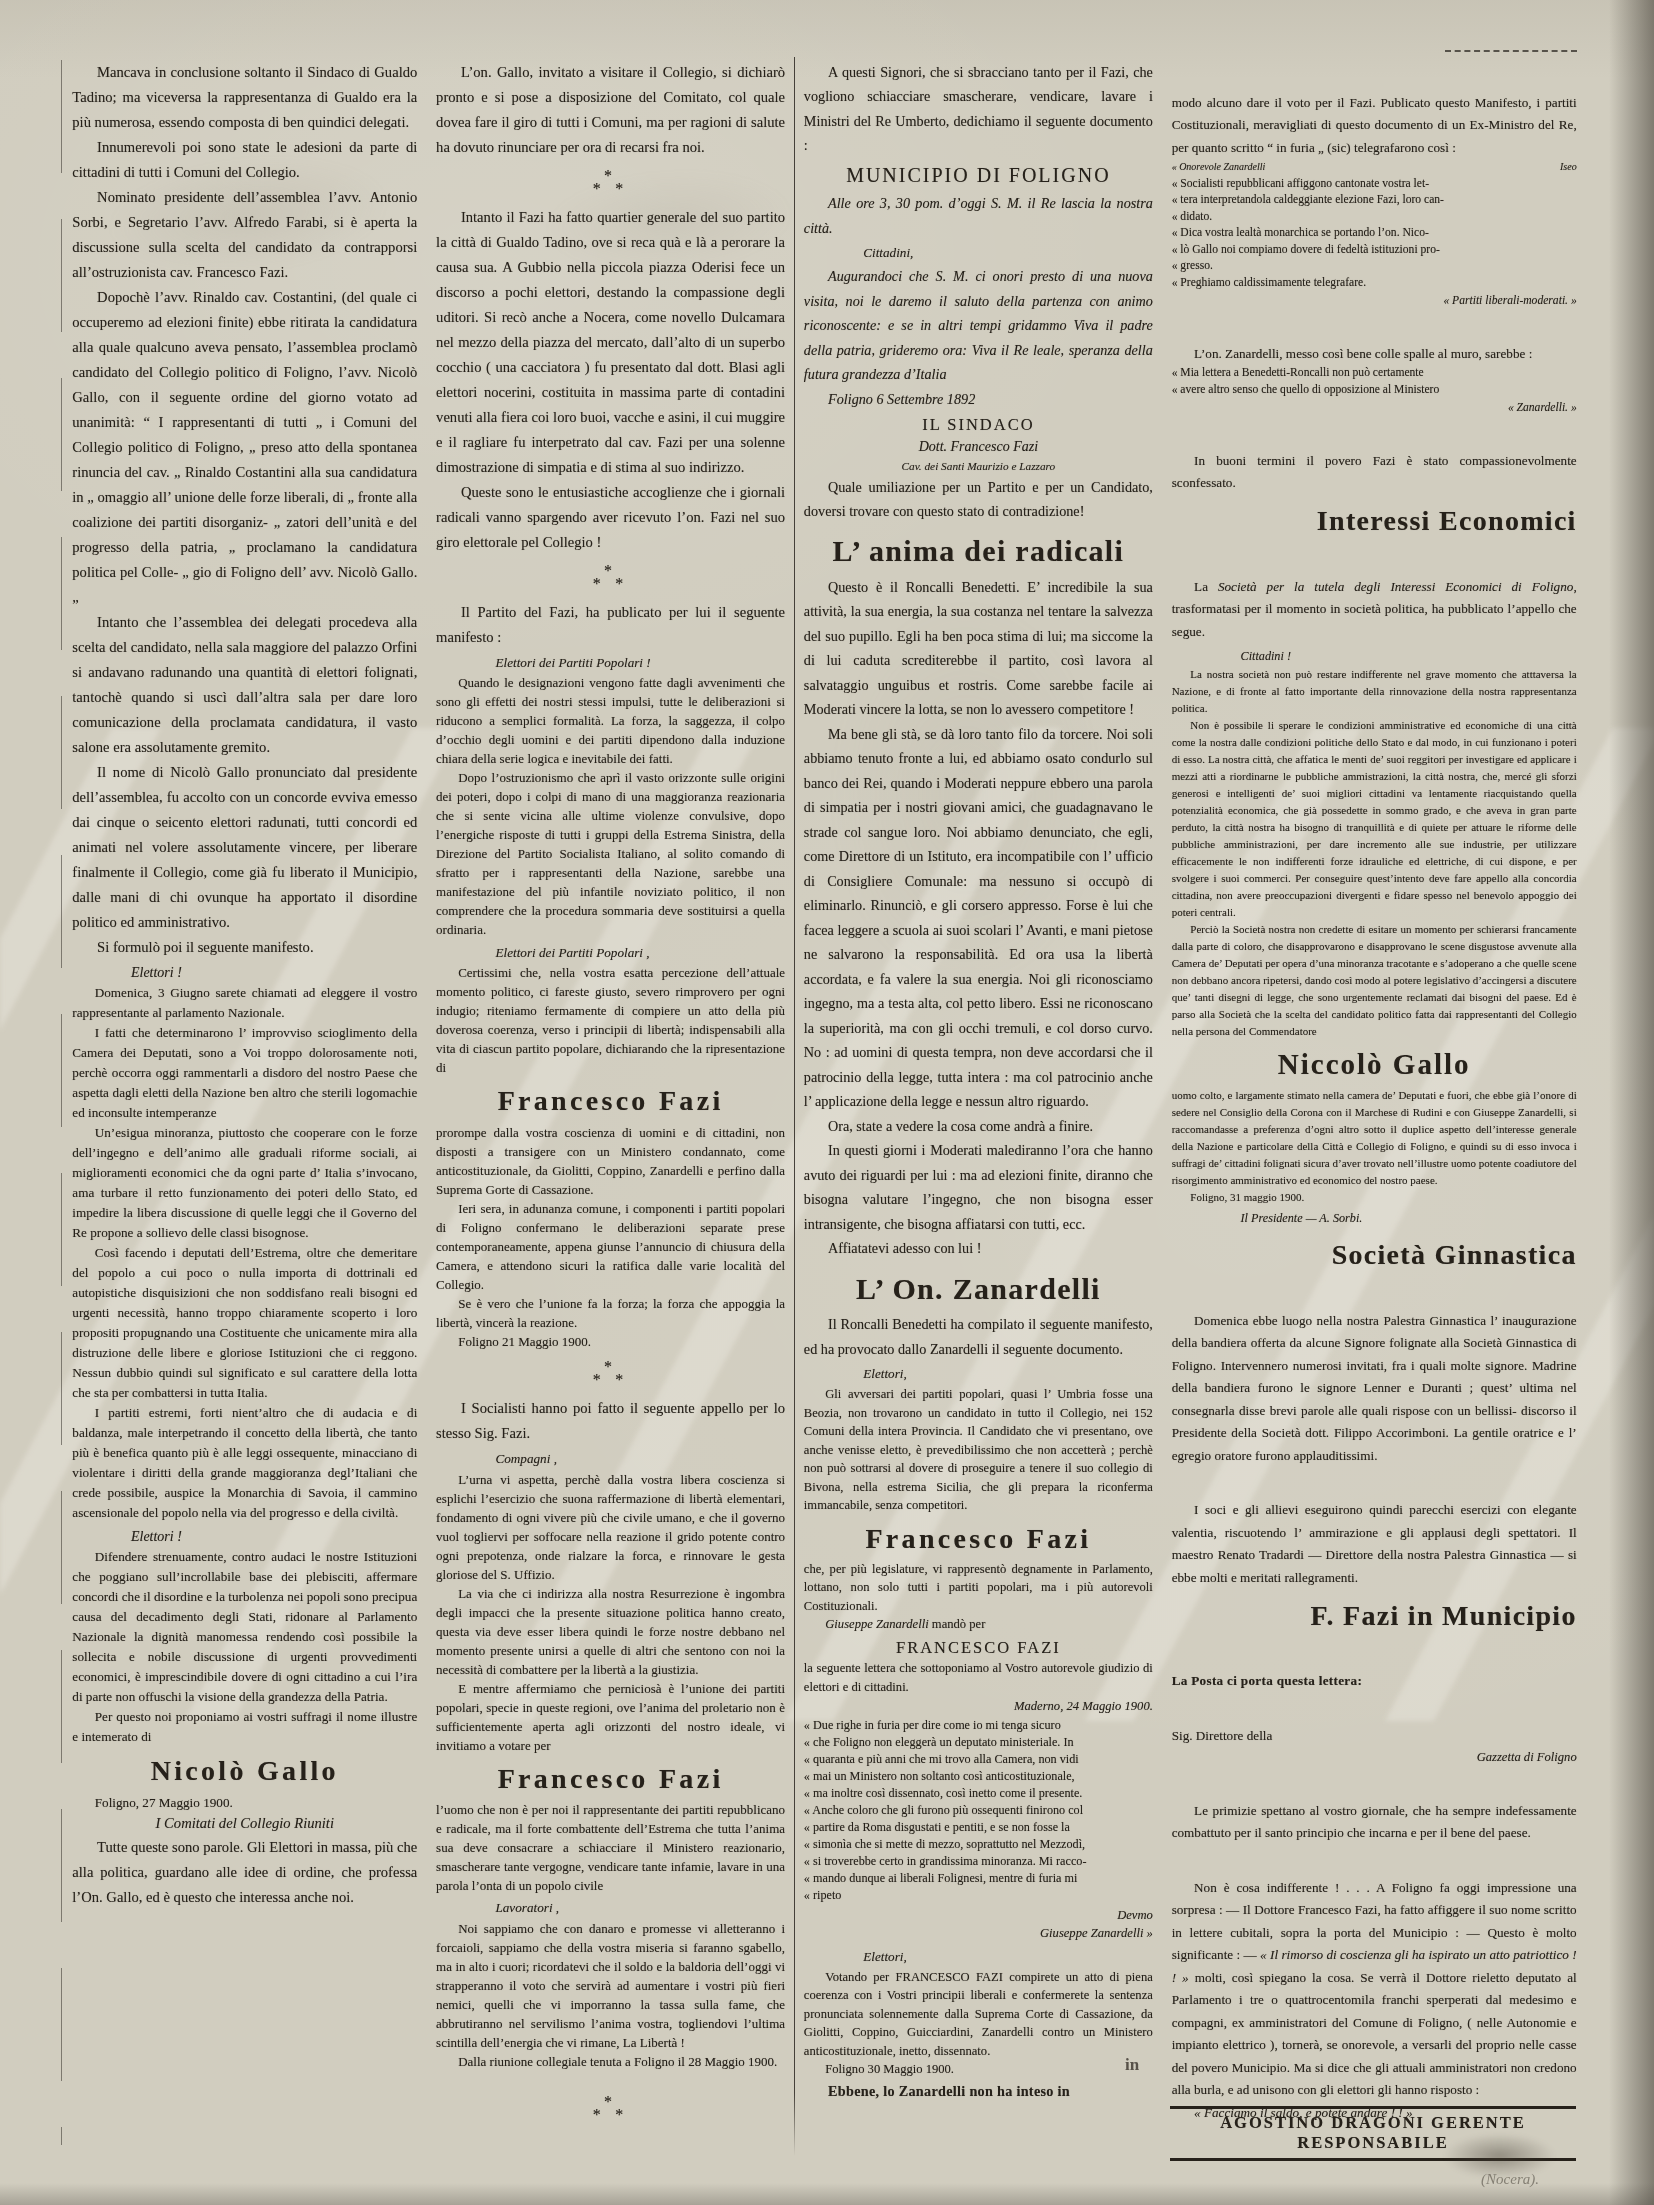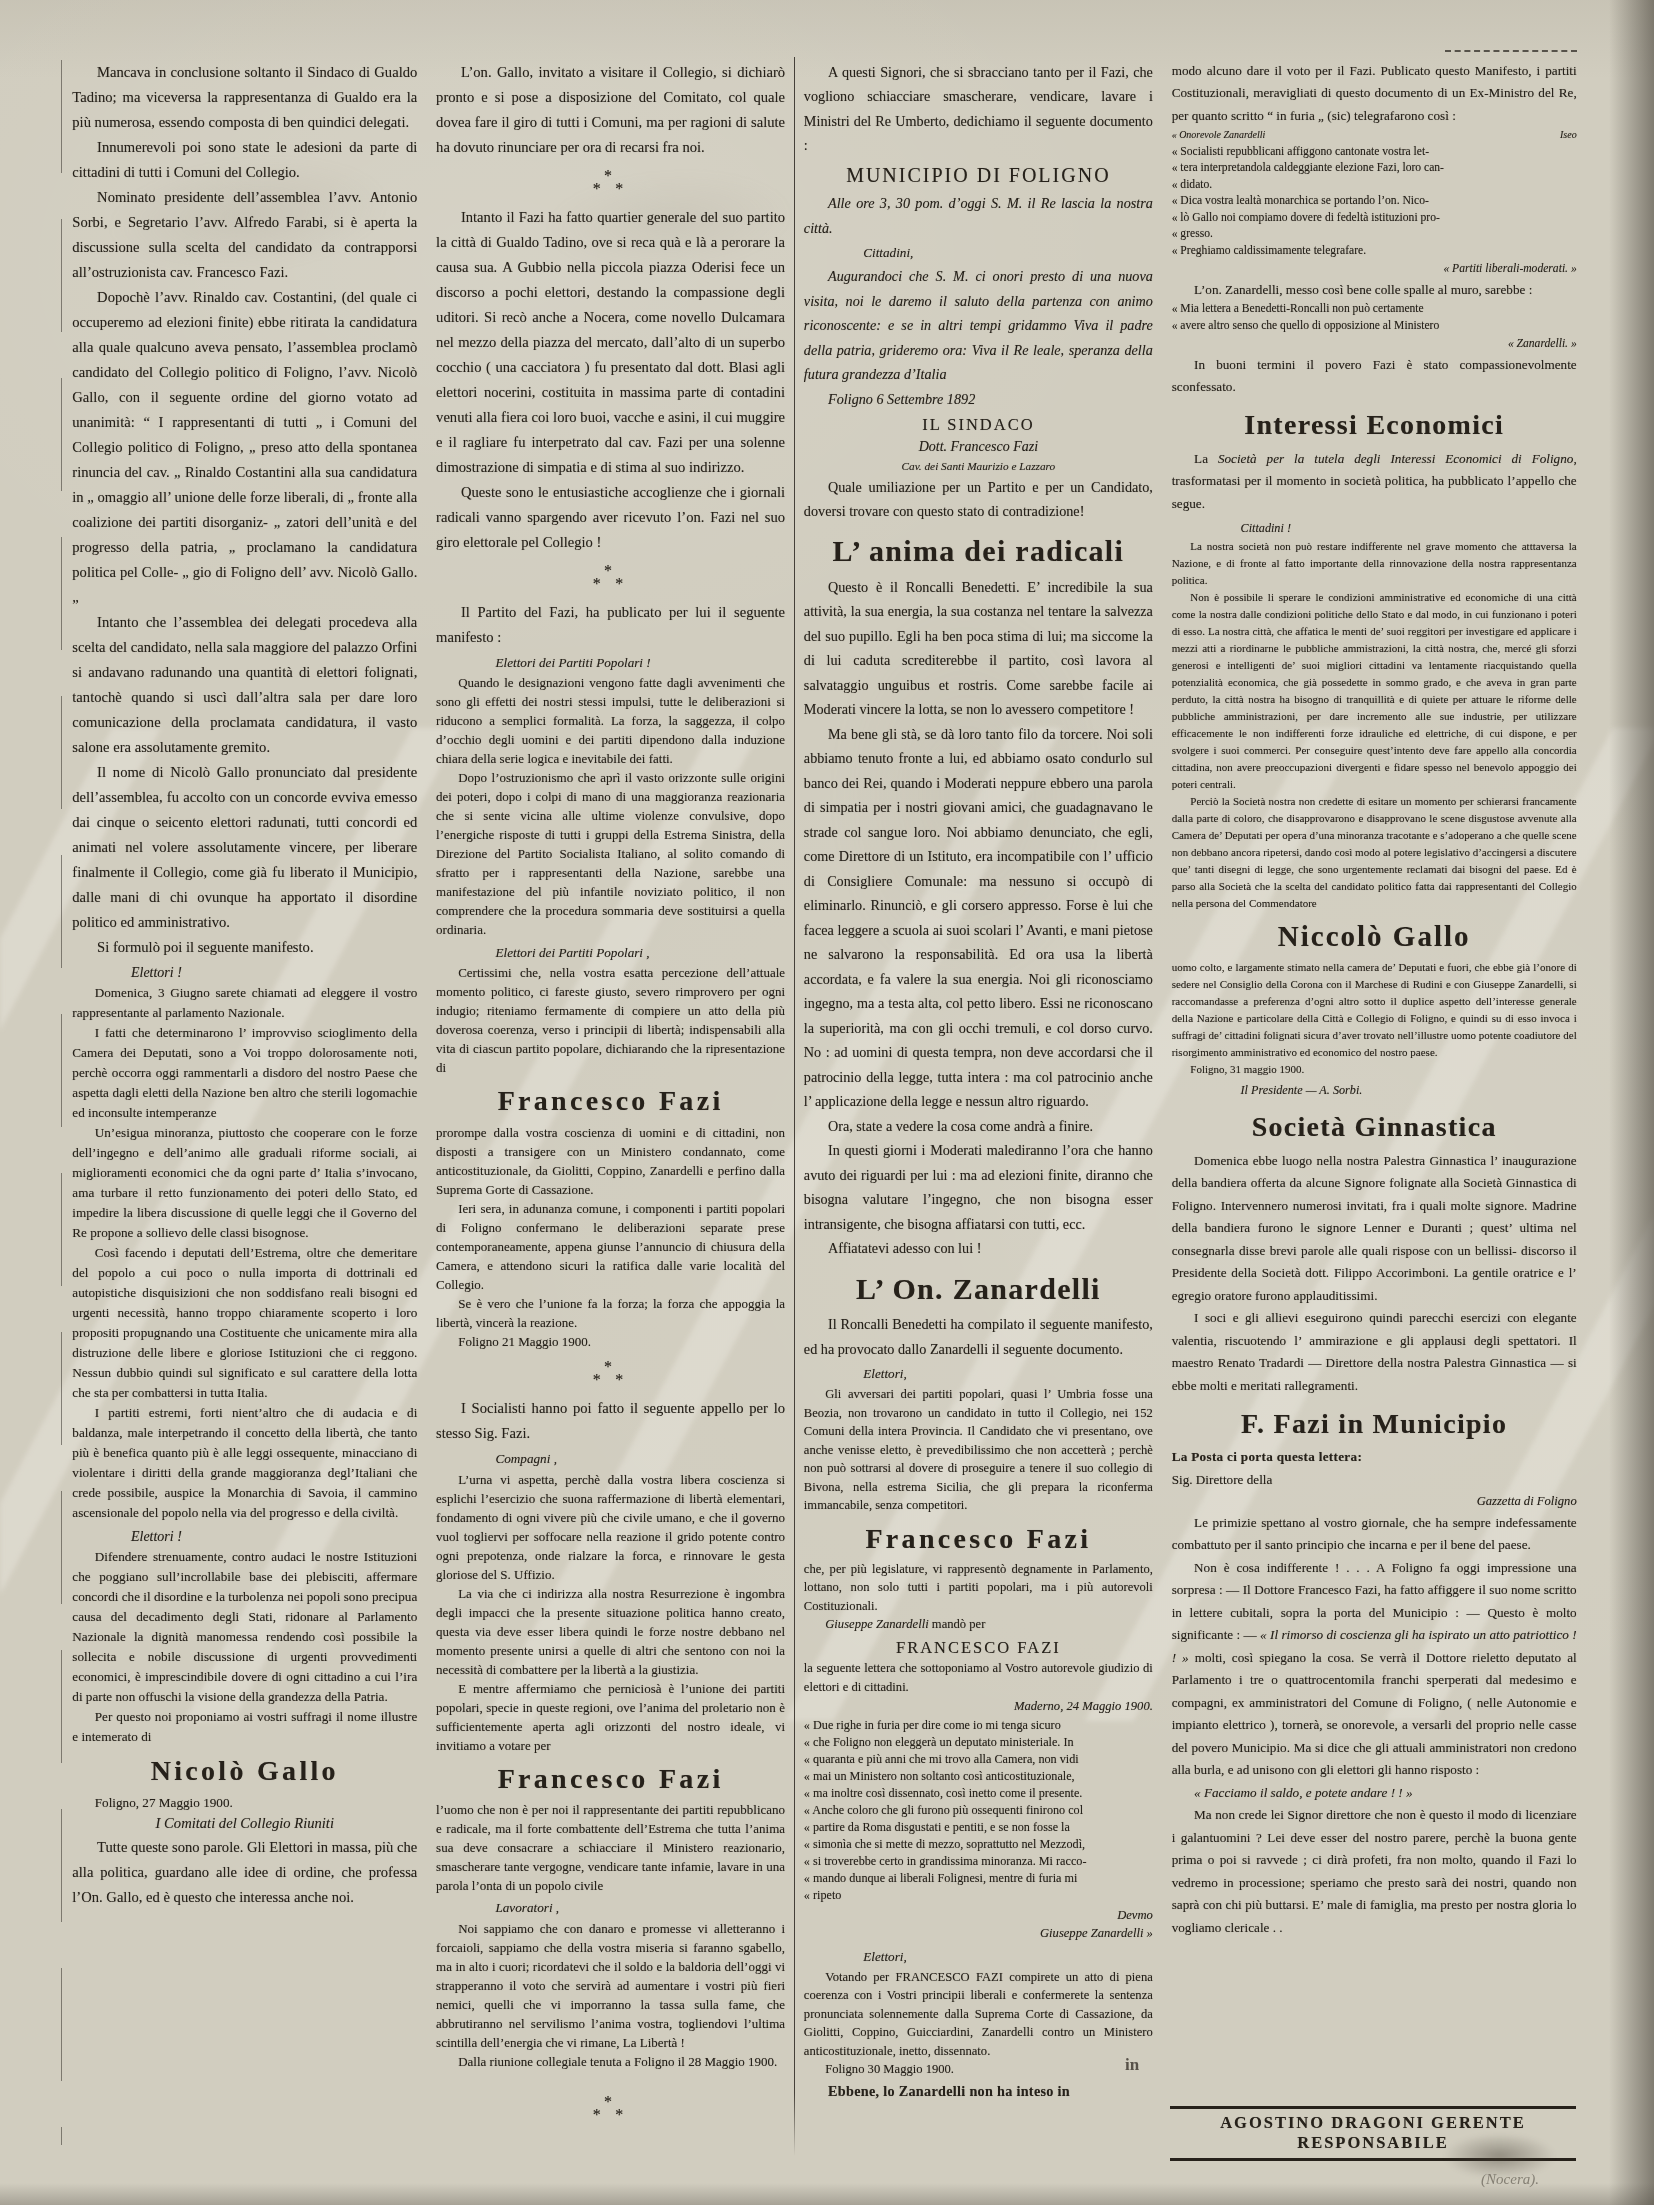--- a/index.html
+++ b/index.html
@@ -45,35 +45,35 @@
   .col1{flex:0 0 345px;padding-left:1.3px;}
   .col2{flex:0 0 349px;}
   .col3{flex:0 0 349px;}
   .col4{flex:1 1 auto;padding-right:1.3px;}
   .rule{width:2px;background:linear-gradient(to bottom, var(--rule) 0 97%, rgba(53,48,42,0));opacity:.9;}
   
   .b{margin:0;text-shadow:0 0 0.7px rgba(38,33,26,.35);}
   .p{text-align:justify;text-indent:1.7em;}
   .col1 .p,.col2 .p{font-size:14.6px;line-height:25px;}
   .col3 .p{font-size:14.2px;line-height:24.5px;}
-  .col4 .p{font-size:13.2px;line-height:22.5px;}
+  .col4 .p{font-size:13.2px;line-height:22.5px;margin-top:32px;}
   .sm{text-align:justify;text-indent:1.7em;}
   .col1 .sm{font-size:13.2px;line-height:20px;}
   .col2 .sm{font-size:13px;line-height:19px;}
   .col3 .sm{font-size:12.6px;line-height:18.5px;}
   .col4 .sm{font-size:11px;line-height:17px;}
   .noind{text-indent:0;}
   .it-p{font-style:italic;text-align:justify;text-indent:1.7em;}
   .col3 .it-p{font-size:14.2px;line-height:24.5px;}
   .col4 .it-p{font-size:13.2px;line-height:22.5px;}
   .h-it{font-style:italic;padding-left:17%;margin:5.3px 0 2.6px;}
   .col1 .h-it{font-size:14px;} .col2 .h-it{font-size:13.2px;}
   .col3 .h-it{font-size:13.2px;} .col4 .h-it{font-size:12.2px;}
   .headline{font-weight:bold;text-align:center;letter-spacing:1.3px;margin:10.6px 0 6.6px;}
-  .col3 .headline{font-size:30px;} .col4 .headline{font-size:28px;}
+  .col3 .headline{font-size:30px;} .col4 .headline{font-size:28px;text-align:right;}
   .display-name{font-weight:bold;text-align:center;letter-spacing:3.3px;margin:8px 0 5.3px;font-size:28px;}
   .col4 .display-name{font-size:29px;letter-spacing:2px;}
   .caps{text-align:center;letter-spacing:2px;font-size:20px;margin:6.6px 0 4px;}
   .caps.sub{font-size:16.5px;margin:4px 0 1.3px;}
   .c-it{font-style:italic;text-align:center;margin:2.6px 0;}
   .col1 .c-it{font-size:14.6px;} .col3 .c-it{font-size:14px;} .col4 .c-it{font-size:12.6px;text-align:right;}
   .c-it.small{font-size:11.3px;}
   .r-it{font-style:italic;text-align:right;white-space:pre-line;margin:1.3px 0;}
   .col3 .r-it{font-size:12.6px;line-height:18.5px;} .col4 .r-it{font-size:11.6px;line-height:17px;}
   .quote{white-space:pre-line;text-align:left;text-indent:0;}

